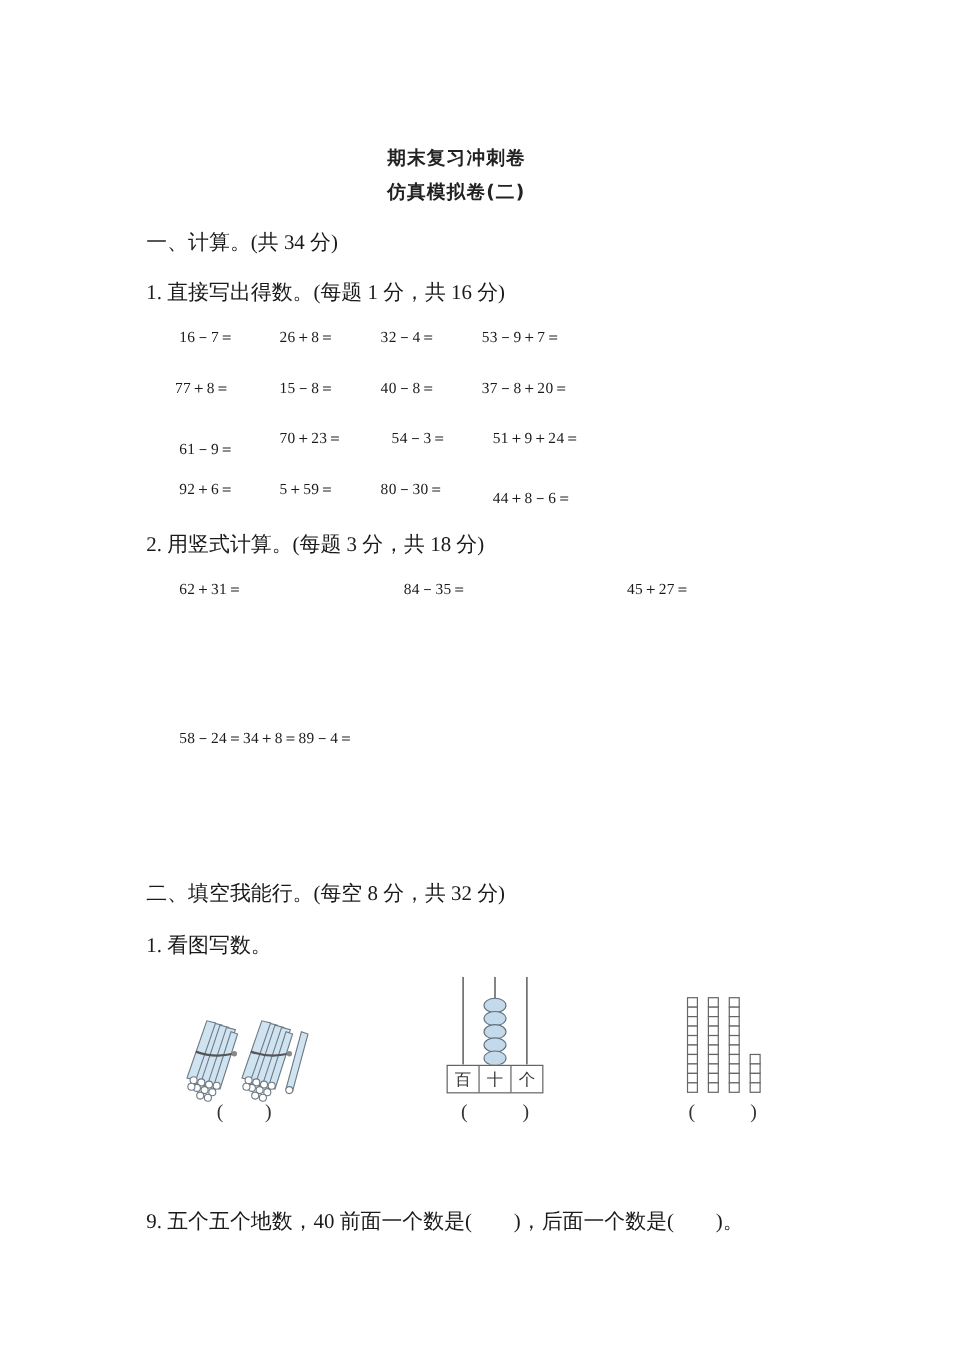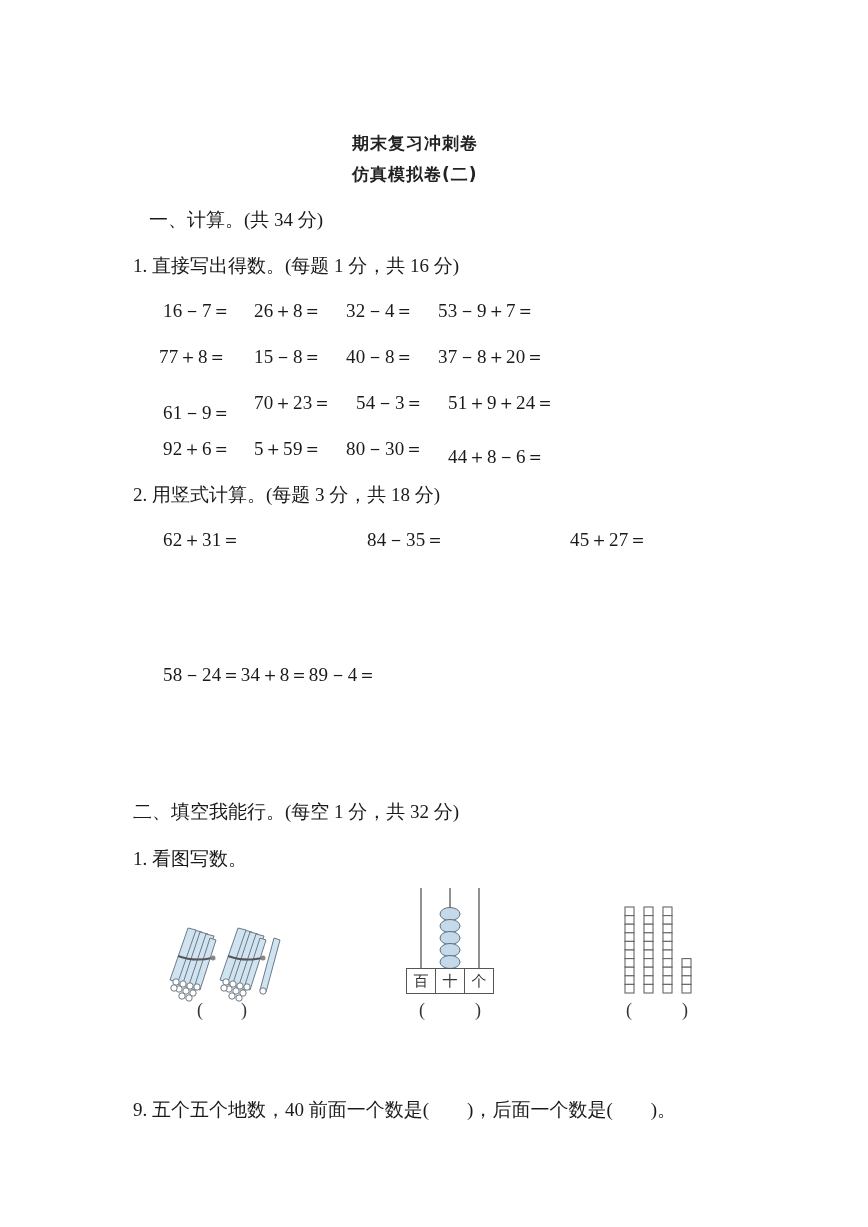--- a/index.html
+++ b/index.html
@@ -7,41 +7,41 @@
       width: 868px; height: 1227px; position: relative; overflow: hidden;
       font-family: "Liberation Serif", "DejaVu Serif", serif;
       color: #1a1a1a;
     }
     .abs { position: absolute; white-space: nowrap; }
     .title {
       font-family: "DejaVu Sans", sans-serif; font-weight: bold;
       font-size: 17px; letter-spacing: 1px; color: #222;
     }
     .txt { font-size: 19px; }
-    .eq { font-size: 19px; letter-spacing: 0.3px; }
+    .eq { font-size: 14px; letter-spacing: 0.3px; }
     .figure { position: absolute; }
     .paren { position: absolute; font-size: 18px; color: #333; }
     .beadbox {
       position: absolute; border: 1.2px solid #555; display: flex;
       background: #fff;
     }
     .beadbox .cell {
       width: 28px; height: 24px; border-right: 1.2px solid #555;
       display: flex; align-items: center; justify-content: center;
       font-family: "DejaVu Sans", sans-serif; font-size: 15px; color: #333;
     }
     .beadbox .cell:last-child { border-right: none; }
   </style>
 </head>
 <body>
 
 <div class="abs title" style="left:352px; top:120px;margin-top:12px;">期末复习冲刺卷</div>
 <div class="abs title" style="left:352px; top:163px;">仿真模拟卷(二)</div>
 
-<div class="abs txt" style="left:133px; top:207px;margin-left:16px;">一、计算。(共 34 分)</div>
+<div class="abs txt" style="left:133px; top:207px;">一、计算。(共 34 分)</div>
 <div class="abs txt" style="left:133px; top:253px;">1. 直接写出得数。(每题 1 分，共 16 分)</div>
 
 <div>
   <div class="abs eq" style="left:163px; top:298px;">16－7＝</div>
   <div class="abs eq" style="left:254px; top:298px;">26＋8＝</div>
   <div class="abs eq" style="left:346px; top:298px;">32－4＝</div>
   <div class="abs eq" style="left:438px; top:298px;">53－9＋7＝</div>
 
   <div class="abs eq" style="left:159px; top:344px;text-align:center;">77＋8＝</div>
   <div class="abs eq" style="left:254px; top:344px;">15－8＝</div>
@@ -58,21 +58,21 @@
   <div class="abs eq" style="left:346px; top:436px;">80－30＝</div>
   <div class="abs eq" style="left:448px; top:444px;">44＋8－6＝</div>
 </div>
 
 <div class="abs txt" style="left:133px; top:482px;">2. 用竖式计算。(每题 3 分，共 18 分)</div>
 <div class="abs eq" style="left:163px; top:527px;">62＋31＝</div>
 <div class="abs eq" style="left:367px; top:527px;">84－35＝</div>
 <div class="abs eq" style="left:570px; top:527px;">45＋27＝</div>
 <div class="abs eq" style="left:163px; top:662px;">58－24＝34＋8＝89－4＝</div>
 
-<div class="abs txt" style="left:133px; top:799px;">二、填空我能行。(每空 1 分，共 32 分)</div>
+<div class="abs txt" style="left:133px; top:799px;">二、填空我能行。(每空 8 分，共 32 分)</div>
 <div class="abs txt" style="left:133px; top:846px;">1. 看图写数。</div>
 
 <div class="figure" style="left:160px; top:920px; width:130px; height:85px;">
   <svg width="130" height="85" viewBox="0 0 130 85">
     <defs>
       <g id="bundle">
 
         <g stroke="#6d7a85" stroke-width="1" fill="#cfe3f0">
           <path d="M10 62 L28 8 L36 10 L18 64 Z"></path>
           <path d="M16 64 L34 10 L42 12 L24 66 Z"></path>

